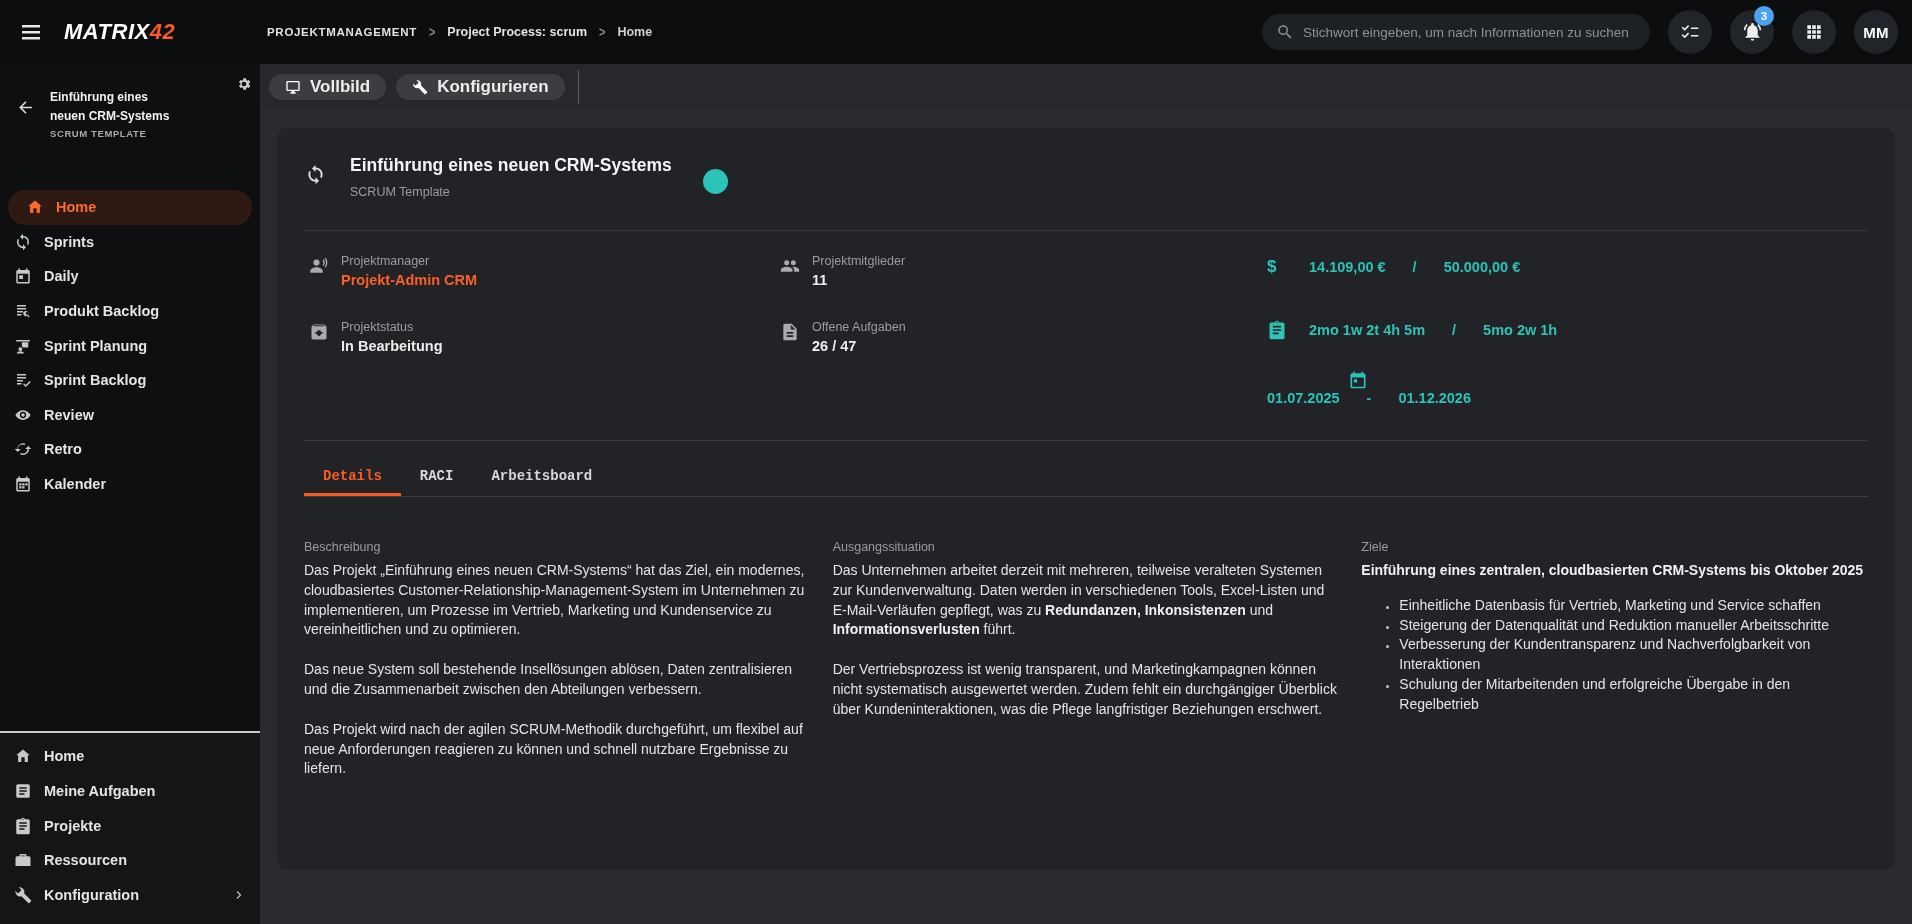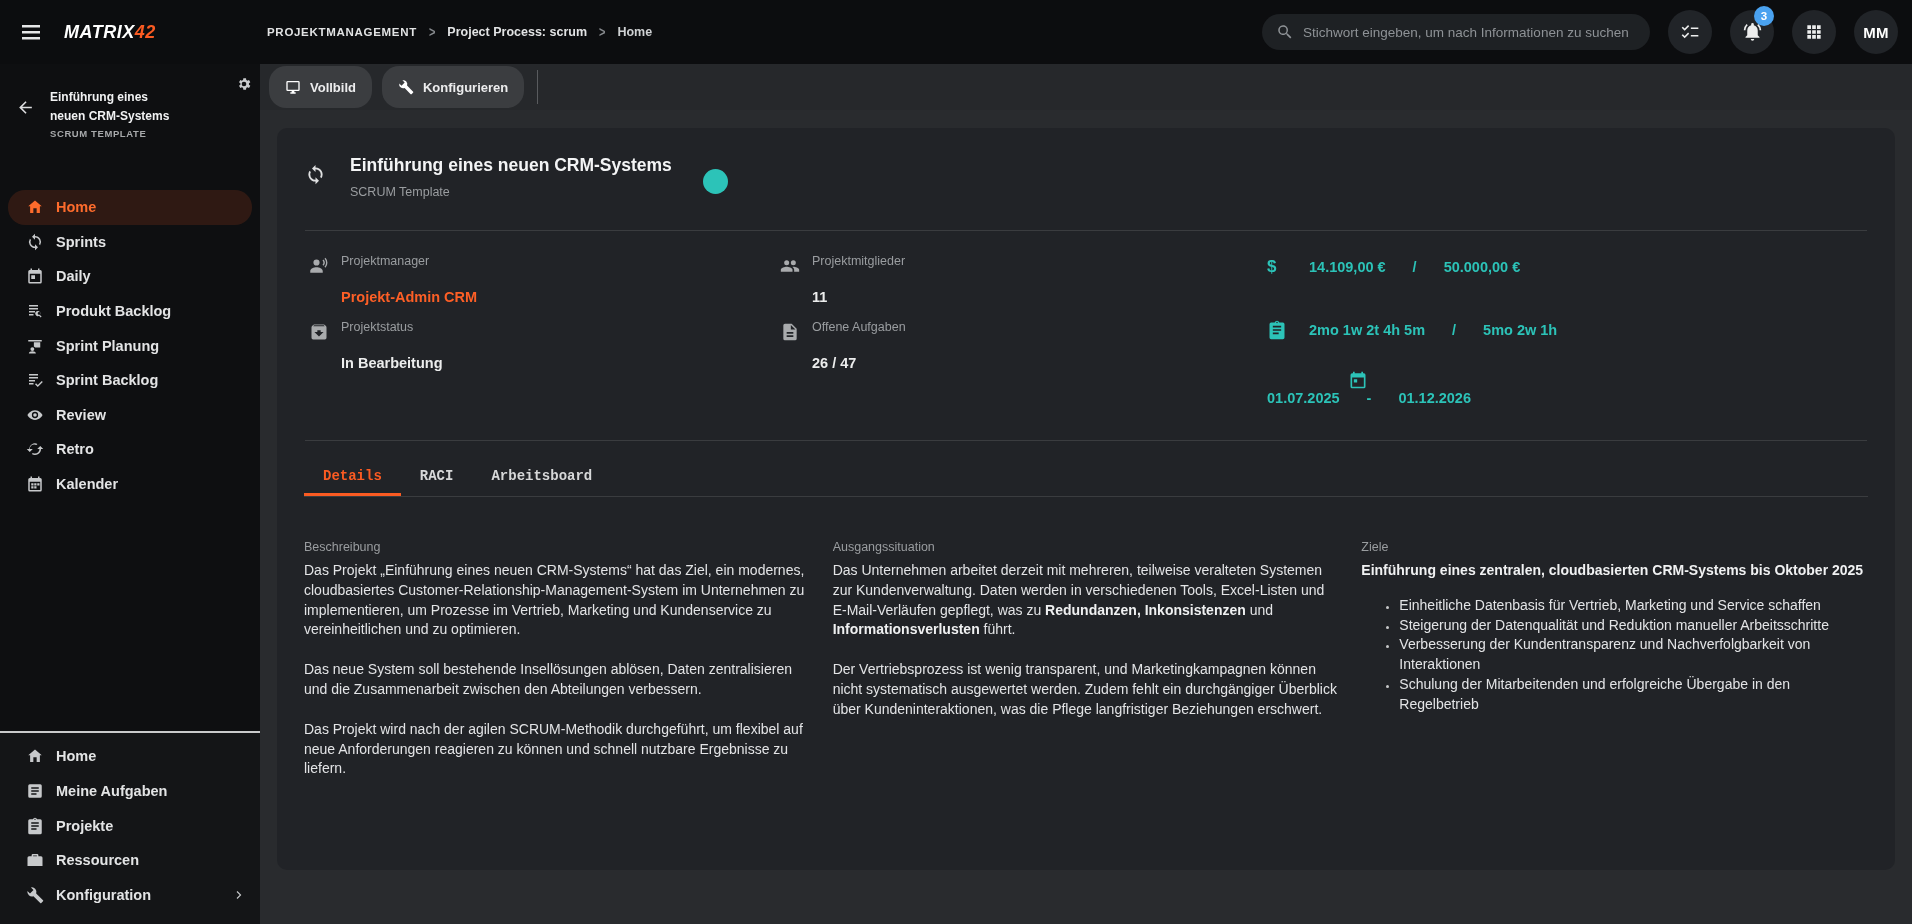--- a/index.html
+++ b/index.html
@@ -12,21 +12,21 @@
   html,body{background:#000;}
   body{font-family:"Liberation Sans","DejaVu Sans",sans-serif; -webkit-font-smoothing:antialiased;}
   #screen{position:relative; width:1912px; height:924px; background:var(--bg-page); overflow:hidden;}
   .icon{display:inline-flex; align-items:center; justify-content:center; flex:none;}
   .icon svg{display:block;}
 
   
   .topbar{position:absolute; left:0; top:0; width:1912px; height:64px; background:var(--bg-topbar);
           display:flex; align-items:center; z-index:5;}
   .menu-btn{margin-left:18px; width:26px; height:26px; color:#e6e7e8; cursor:pointer;}
-  .logo{margin-left:20px; font-size:18px; font-weight:800; letter-spacing:.5px; color:#fff; font-style:italic;}
+  .logo{margin-left:20px; font-size:22px; font-weight:800; letter-spacing:.5px; color:#fff; font-style:italic;}
   .logo .logo-accent{color:var(--accent);}
   .breadcrumb{position:absolute; left:267px; top:0; height:64px; display:flex; align-items:center; gap:12px;}
   .crumb{font-size:12.5px; font-weight:bold; color:#e2e3e4; cursor:pointer;}
   .crumb.first{font-size:11.5px; letter-spacing:.7px;}
   .crumb.last{color:#cfd1d3; font-weight:600;}
   .crumb-sep{color:#86898d; font-size:11px; font-weight:bold; transform:scaleY(1.3);}
   .topbar-right{position:absolute; right:14px; top:0; height:64px; display:flex; align-items:center; gap:18px;}
   .searchbox{width:388px; height:36px; background:var(--bg-search); border-radius:18px; display:flex; align-items:center; padding:4px 14px; gap:9px;}
   .searchbox .icon{color:#8e9296;}
   .searchbox input{flex:1; background:transparent; border:none; outline:none; color:#d6d8da; font-size:13.5px; font-family:inherit;}
@@ -39,53 +39,53 @@
 
   
   .sidebar{position:absolute; left:0; top:64px; width:260px; height:860px; background:var(--bg-sidebar);}
   .proj-header{position:relative; height:62px;}
   .back-btn{position:absolute; left:16px; top:34px; color:#dcdddf; cursor:pointer;}
   .gear-btn{position:absolute; right:8px; top:12px; color:#c9cbcd; cursor:pointer;}
   .proj-title{position:absolute; left:50px; top:24px; font-size:12px; font-weight:600; color:#f1f2f3; line-height:19px;}
   .proj-subtitle{position:absolute; left:50px; top:64px; font-size:9.5px; font-weight:bold; letter-spacing:.6px; color:#a7a9ab;}
   .nav-list{position:absolute; left:0; right:0;}
   #nav-top{top:126px;}
-  .nav-item{height:34.6px; display:flex; align-items:center; padding-left:26px; cursor:pointer; color:#e3e4e5;}
+  .nav-item{height:34.6px; display:flex; align-items:center; padding-left:14px; cursor:pointer; color:#e3e4e5;}
   .nav-item .icon{width:18px; color:#c7c9cb; margin-right:12px;}
   .nav-item .nav-label{font-size:14.5px; font-weight:600;}
   .nav-item.active{margin:0 8px; padding-left:18px; border-radius:17px; background:rgba(250,91,34,.14);}
   .nav-item.active, .nav-item.active .icon{color:#fd6b2c;}
   .nav-chevron{margin-left:auto; margin-right:22px; color:#b9babc;}
   .sidebar-bottom{position:absolute; left:0; right:0; bottom:0;}
   .sidebar-divider{height:2px; background:var(--sb-div);}
   .sidebar-bottom .nav-list{position:static; padding:6px 0 12px;}
   .sidebar-bottom{background:var(--bg-sidebar-bottom);}
 
   
   .main{position:absolute; left:260px; top:64px; width:1652px; height:860px; background:var(--bg-page);}
   .action-strip{position:absolute; left:0; top:0; width:100%; height:46px; background:var(--bg-strip);
                 display:flex; align-items:center; padding-left:9px; gap:10px;}
-  .pill{height:42px; border-radius:17px; background:var(--bg-pill); border:none; color:#ededee; font-family:inherit;
-        font-size:13px; font-weight:600; display:flex; align-items:center; gap:9px; padding:0 16px; cursor:pointer;}
+  .pill{height:26px; border-radius:17px; background:var(--bg-pill); border:none; color:#ededee; font-family:inherit;
+        font-size:17px; font-weight:600; display:flex; align-items:center; gap:9px; padding:0 16px; cursor:pointer;}
   .pill .icon{color:#fff;}
   .strip-divider{width:1px; height:34px; background:#595b5e; margin-left:3px;}
 
   
   .card{position:absolute; left:17px; top:64px; width:1618px; height:742px; background:var(--bg-card); border-radius:10px;}
   .card-sync{position:absolute; left:28px; top:36px; color:#dfe0e1;}
   .card-title{position:absolute; left:73px; top:27px; font-size:17.5px; font-weight:bold; color:#f3f4f5;}
   .card-subtitle{position:absolute; left:73px; top:57px; font-size:12.5px; color:var(--text-dim);}
   .color-dot{position:absolute; left:426px; top:41px; width:25px; height:25px; border-radius:50%; background:var(--teal);}
   .hdiv{position:absolute; left:28px; right:28px; height:1px; background:var(--divider);}
   .hdiv.d1{top:102px;} .hdiv.d2{top:312px;}
 
   .field{position:absolute;}
   .field .icon{position:absolute; left:0; top:2px; color:#a9abad;}
   .field-label{margin-left:32px; font-size:12.5px; color:var(--text-dim);}
-  .field-value{margin-left:32px; margin-top:21px; font-size:14.5px; font-weight:600; color:#eceded;}
+  .field-value{margin-left:32px; margin-top:4px; font-size:14.5px; font-weight:600; color:#eceded;}
   .field-value.link{color:#fd5f26; cursor:pointer;}
   .field.f1{left:32px; top:126px;} .field.f2{left:503px; top:126px;}
   .field.f3{left:32px; top:192px;} .field.f4{left:503px; top:192px;}
 
   .metric{position:absolute; left:990px; display:flex; align-items:center; color:var(--teal); font-size:14.5px; font-weight:600;}
   .metric .icon{width:20px; margin-right:22px;}
   .metric .m-dollar{width:20px; margin-right:22px; font-size:17px; font-weight:bold; justify-content:flex-start;}
   .metric .m-part{display:flex; gap:27px; align-items:center;}
   .metric.m1{top:129px;} .metric.m2{top:192px;} .metric.m3{top:242px;flex-direction:column;}
 

